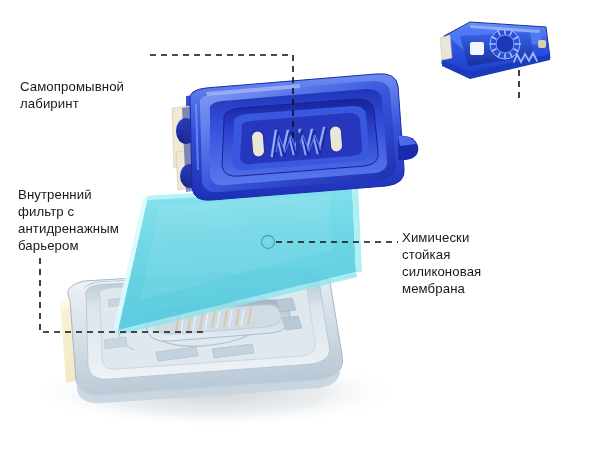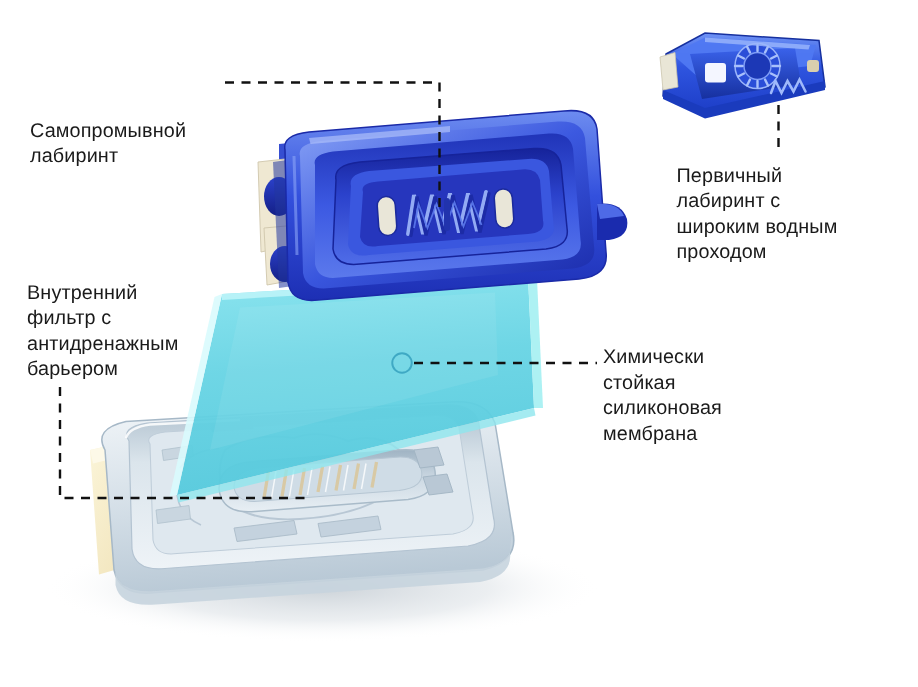--- a/index.html
+++ b/index.html
@@ -287,24 +287,20 @@
 
       <path d="M40 258 L40 332 L205 332"></path>
 
       <path d="M276 242 L398 242"></path>
     </g>
   </svg>
 
   <div class="label" id="lbl-self">Самопромывной
 лабиринт</div>
 
-  <div class="label" id="lbl-primary">Первичный
-лабиринт с
-широким водным
-проходом</div>
 
   <div class="label" id="lbl-inner">Внутренний
 фильтр с
 антидренажным
 барьером</div>
 
   <div class="label" id="lbl-membrane">Химически
 стойкая
 силиконовая
 мембрана</div>

